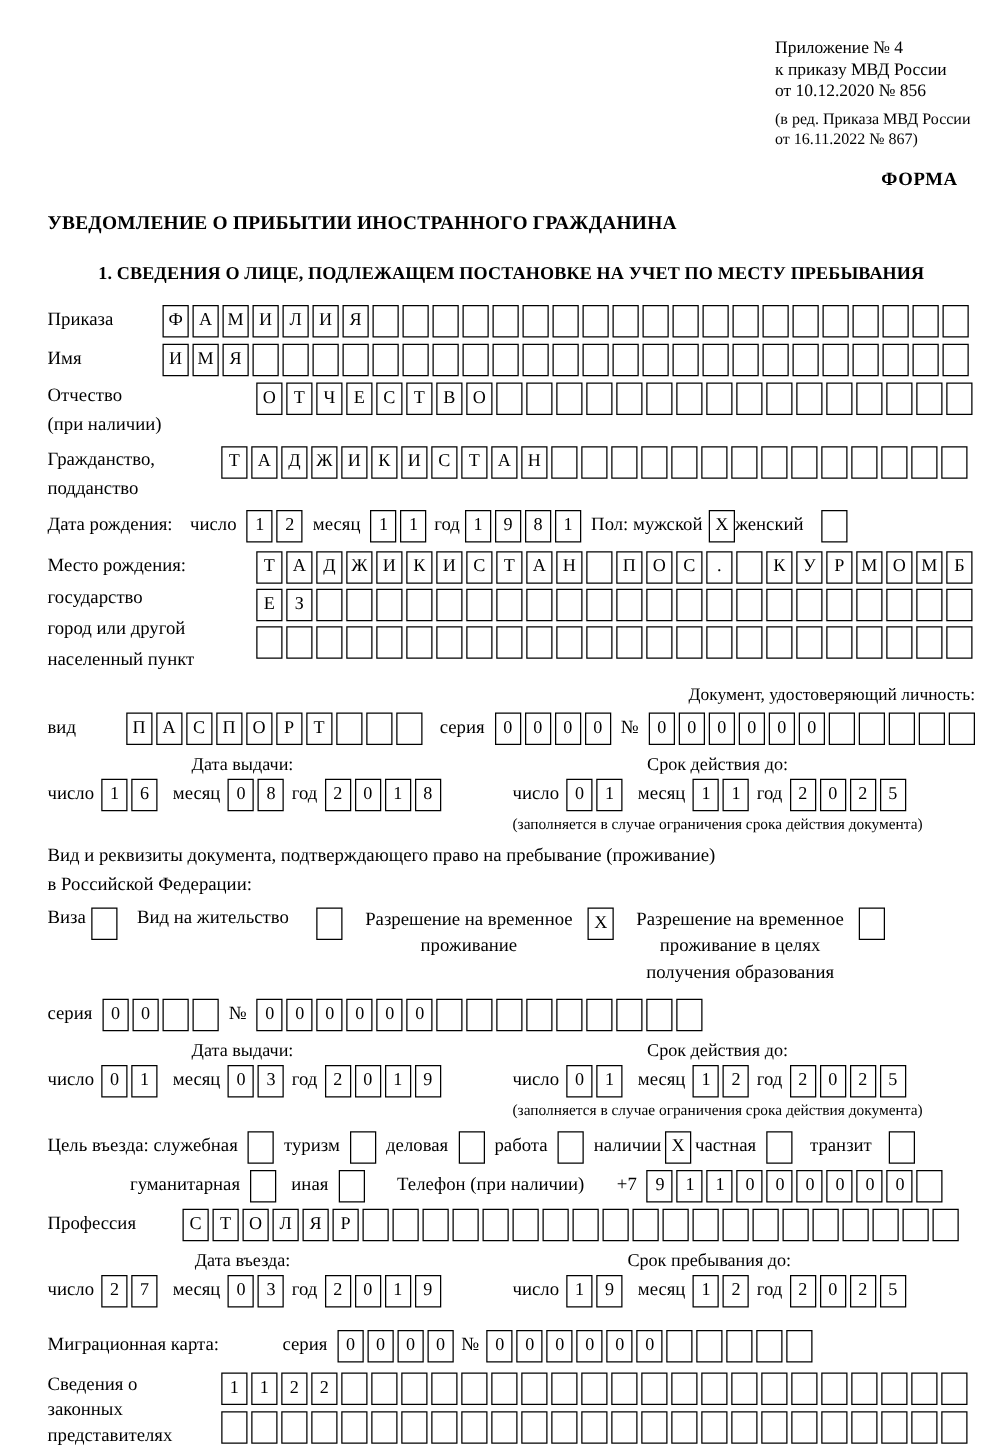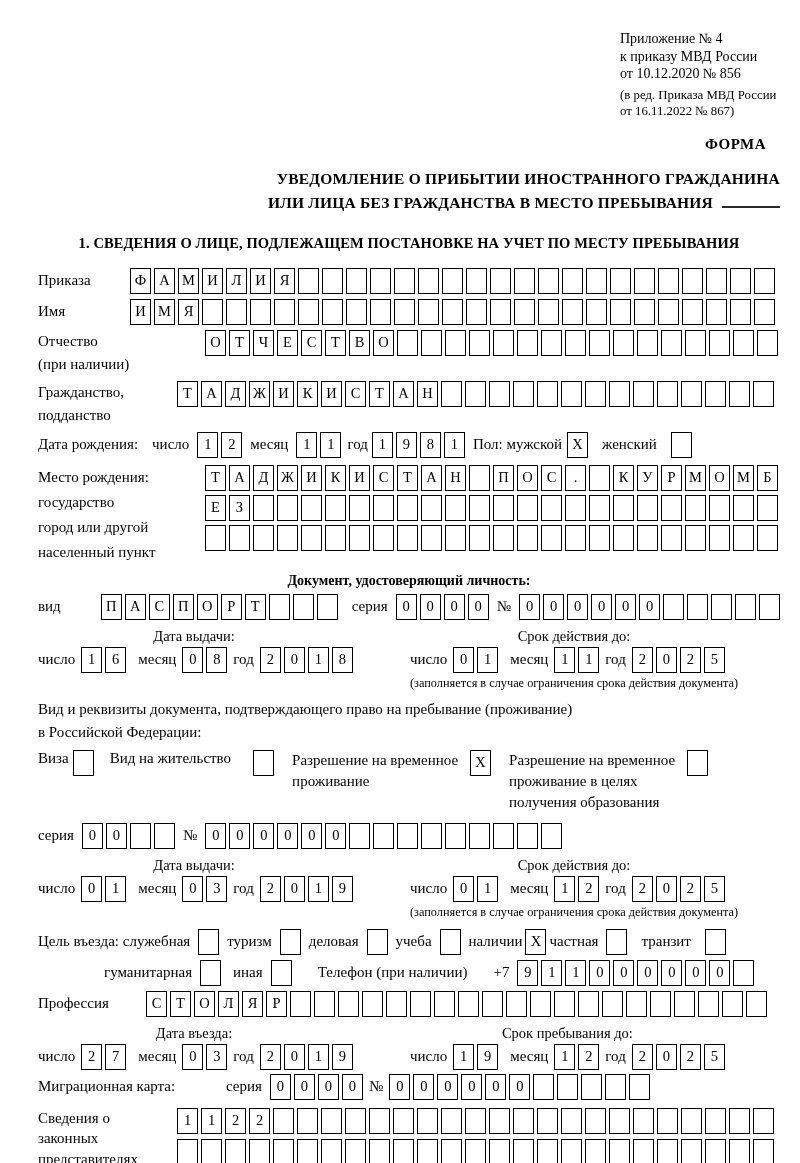--- a/index.html
+++ b/index.html
@@ -10,21 +10,21 @@
     font-family:"Liberation Serif","DejaVu Serif",serif;
     font-size:15px;
   }
   .page { padding:30px 20px 0 38px; }
 
   
   .annex { margin-left:582px; font-size:14px; line-height:17.5px; }
   .annex-note { margin-left:582px; font-size:12.8px; line-height:16.5px; margin-top:4px; }
   .form-word { margin-left:667px; margin-top:16px; font-weight:bold; font-size:15px; letter-spacing:.5px; }
 
-  .title { text-align:right; font-weight:bold; font-size:15.5px; line-height:24px; margin-top:14px; letter-spacing:.2px; }
+  .title { text-align:left; font-weight:bold; font-size:15.5px; line-height:24px; margin-top:14px; letter-spacing:.2px; }
   .title-underline { display:inline-block; width:58px; height:12px; border-bottom:2px solid #2a2a2a; margin-left:9px; }
 
   .section-heading { text-align:center; font-weight:bold; font-size:14.5px; margin-top:20px; letter-spacing:.1px; }
 
   
   .row { display:flex; align-items:center; margin-top:5px; }
   .row > * + * { margin-left:8px; }
   .row-top { display:flex; align-items:flex-start; margin-top:5px; }
   .row-top > * + * { margin-left:8px; }
   .lbl { white-space:nowrap; }
@@ -41,37 +41,37 @@
 
   .label-surname { width:84px; flex:0 0 auto; }
   .label-name { width:84px; flex:0 0 auto; }
   .label-patronymic { width:159px; flex:0 0 auto; line-height:23px; }
   .label-citizenship { width:131px; flex:0 0 auto; line-height:23px; }
 
   
   .bp-labels { width:159px; flex:0 0 auto; line-height:25px; }
   .bp-right .cells + .cells { margin-top:4px; }
 
-  .doc-heading { text-align:center; font-weight:bold; font-size:14px; margin-top:8px; }
+  .doc-heading { text-align:right; font-weight:normal; font-size:14px; margin-top:8px; }
 
   
   .dates { display:flex; margin-top:8px; }
   .date-col-l { width:372px; flex:0 0 auto; }
   .date-col-r { }
   .date-title { text-align:center; font-size:14.5px; margin-bottom:2px; }
   .dg { display:flex; align-items:center; }
   .dg > * + * { margin-left:6px; }
   .date-note { font-size:12.3px; margin-top:3px; white-space:nowrap; }
 
   .para { margin-top:7px; line-height:23px; }
 
   
   .permits { display:flex; align-items:flex-start; margin-top:6px; }
   .permits > * + * { margin-left:12px; }
-  .multi { text-align:left; line-height:21px; }
+  .multi { text-align:center; line-height:21px; }
 
   .indent66 { margin-left:66px; }
   .label-profession { width:100px; flex:0 0 auto; }
 
   .label-migration { width:146px; flex:0 0 auto; }
   .gap-lg { margin-left:42px !important; }
 
   
   .repr-labels { width:131px; flex:0 0 auto; line-height:20.5px; }
   .repr-right .cells + .cells { margin-top:5px; }
@@ -87,23 +87,20 @@
     <div>от 10.12.2020 № 856</div>
   </div>
   <div class="annex-note">
     <div>(в ред. Приказа МВД России</div>
     <div>от 16.11.2022 № 867)</div>
   </div>
   <div class="form-word">ФОРМА</div>
 
   <div class="title">
     <div>УВЕДОМЛЕНИЕ О ПРИБЫТИИ ИНОСТРАННОГО ГРАЖДАНИНА</div>
-    <div>
-      <span>ИЛИ ЛИЦА БЕЗ ГРАЖДАНСТВА В МЕСТО ПРЕБЫВАНИЯ</span><span class="title-underline"></span>
-    </div>
   </div>
 
   <div class="section-heading">1. СВЕДЕНИЯ О ЛИЦЕ, ПОДЛЕЖАЩЕМ ПОСТАНОВКЕ НА УЧЕТ ПО МЕСТУ ПРЕБЫВАНИЯ</div>
 
   <div class="row" style="margin-top:16px">
     <span class="lbl label-surname">Приказа</span>
     <span class="cells">
         <span class="cell">Ф</span>
         <span class="cell">А</span>
         <span class="cell">М</span>
@@ -250,21 +247,21 @@
     <span class="cells" style="margin-left:4px">
         <span class="cell">1</span>
         <span class="cell">9</span>
         <span class="cell">8</span>
         <span class="cell">1</span>
       </span>
     <span class="lbl">Пол: мужской</span>
     <span class="cells" style="margin-left:5px">
         <span class="cell">X</span>
       </span>
-    <span class="lbl" style="margin-left:14px">женский</span>
+    <span class="lbl" style="margin-left:0">женский</span>
     <span class="cells" style="margin-left:14px">
         <span class="cell"></span>
       </span>
   </div>
 
   <div class="row-top" style="margin-top:7px">
     <span class="lbl bp-labels">
       <span>Место рождения:</span><br>
       <span>государство</span><br>
       <span>город или другой</span><br>
@@ -552,21 +549,21 @@
         <span class="cell"></span>
       </span>
     <span class="lbl">туризм</span>
     <span class="cells">
         <span class="cell"></span>
       </span>
     <span class="lbl">деловая</span>
     <span class="cells">
         <span class="cell"></span>
       </span>
-    <span class="lbl">учеба</span>
+    <span class="lbl">работа</span>
     <span class="cells">
         <span class="cell"></span>
       </span>
     <span class="lbl">наличии</span>
     <span class="cells" style="margin-left:3px">
         <span class="cell">X</span>
       </span>
     <span class="lbl" style="margin-left:3px">частная</span>
     <span class="cells">
         <span class="cell"></span>
@@ -674,21 +671,21 @@
         <span class="cells">
             <span class="cell">2</span>
             <span class="cell">0</span>
             <span class="cell">2</span>
             <span class="cell">5</span>
           </span>
       </div>
     </div>
   </div>
 
-  <div class="row" style="margin-top:4px">
+  <div class="row" style="margin-top:18px">
     <span class="lbl label-migration">Миграционная карта:</span>
     <span class="lbl gap-lg">серия</span>
     <span class="cells">
         <span class="cell">0</span>
         <span class="cell">0</span>
         <span class="cell">0</span>
         <span class="cell">0</span>
       </span>
     <span class="lbl" style="margin-left:6px">№</span>
     <span class="cells" style="margin-left:6px">

